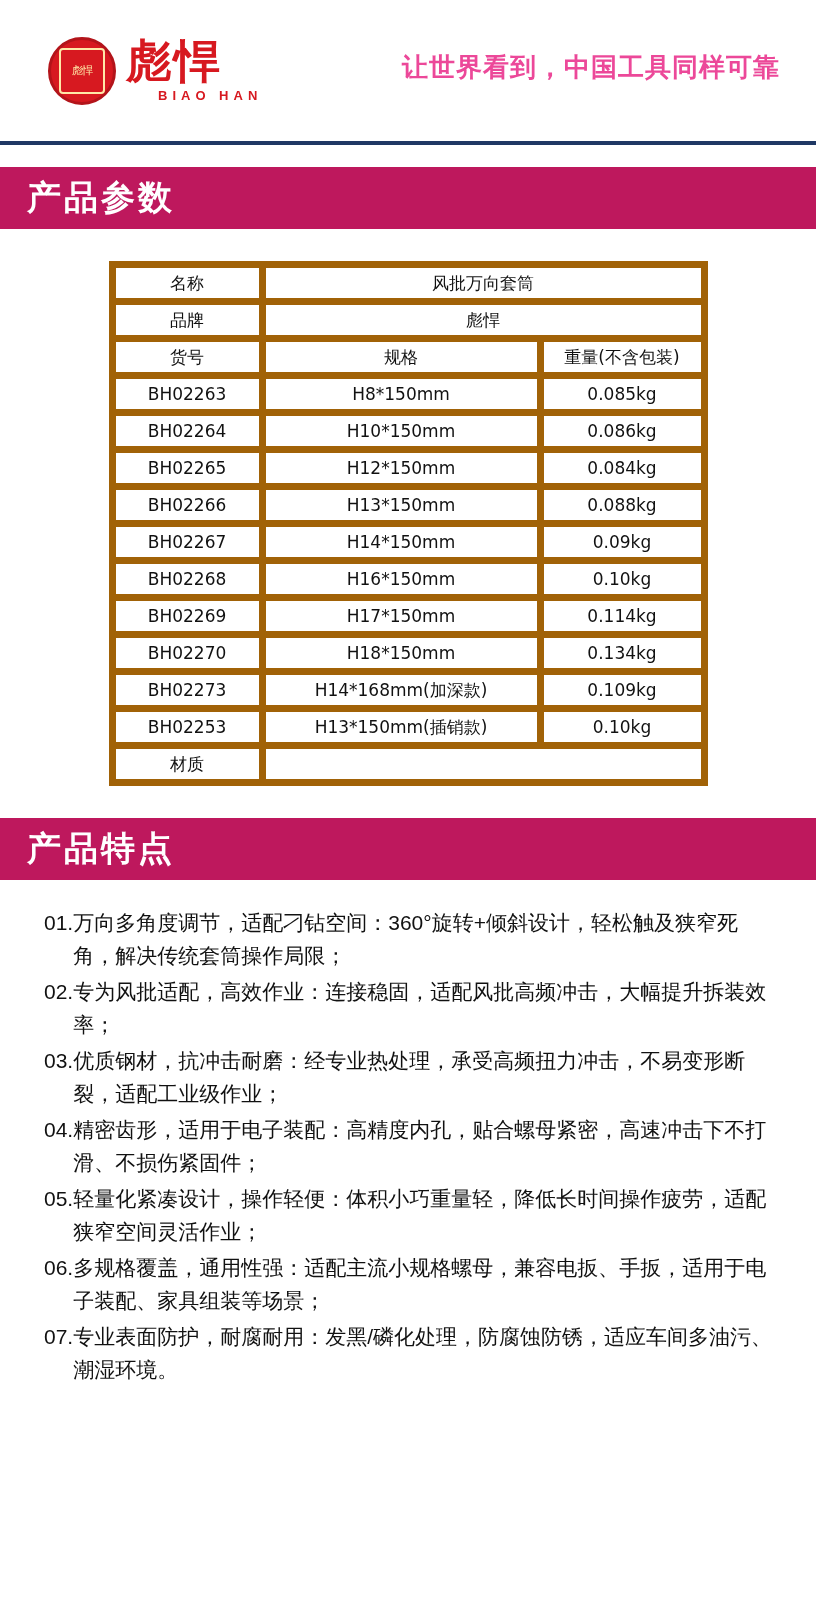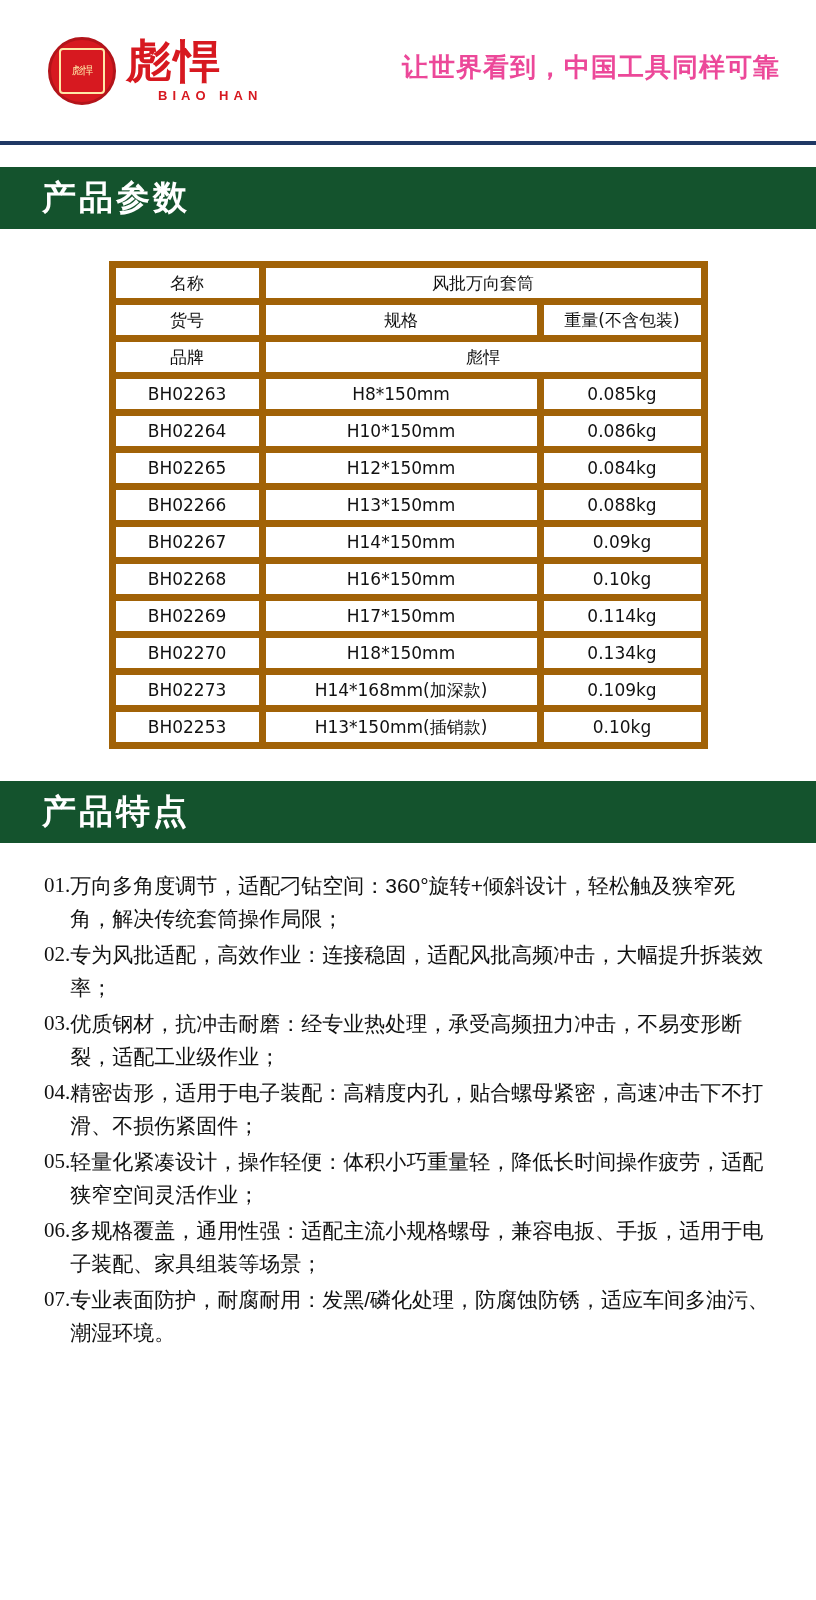--- a/index.html
+++ b/index.html
@@ -77,25 +77,25 @@
     font-size: 26px;
     font-weight: bold;
     color: #ec4899;
     letter-spacing: 1px;
     padding-bottom: 6px;
     font-family: "DejaVu Sans", sans-serif;
   }
 
   
   .section-bar {
-    background: #14532d;
+    background: #be185d;
     height: 62px;
     display: flex;
     align-items: center;
-    padding-left: 42px;
+    padding-left: 27px;
   }
   .section-bar .title {
     color: #ffffff;
     font-size: 34px;
     font-weight: bold;
     letter-spacing: 3px;
     font-family: "DejaVu Sans", sans-serif;
   }
   .bar-gap-top { height: 22px; }
 
@@ -132,21 +132,21 @@
   .feature {
     display: flex;
     align-items: flex-start;
     margin-bottom: 3px;
   }
   .f-num {
     font-size: 21px;
     line-height: 33px;
     color: #111;
     flex: 0 0 auto;
-    font-family: Liberation Serif, serif;
+    font-family: Liberation Sans, sans-serif;
     text-align: right;
   }
   .f-text {
     font-size: 21px;
     line-height: 33px;
     color: #111;
     font-family: Liberation Sans, sans-serif;
     text-indent: 0;
   }
 </style>
@@ -177,28 +177,28 @@
         <col class="c1">
         <col class="c2">
         <col class="c3">
       </colgroup>
     <tbody>
       <tr>
         <td>名称</td>
         <td colspan="2">风批万向套筒</td>
       </tr>
       <tr>
+        <td>品牌</td>
+        <td colspan="2">彪悍</td>
+      </tr>
+      <tr>
         <td>货号</td>
         <td>规格</td>
         <td>重量(不含包装)</td>
       </tr>
-      <tr>
-        <td>品牌</td>
-        <td colspan="2">彪悍</td>
-      </tr>
 
       <tr>
         <td>BH02263</td>
         <td>H8*150mm</td>
         <td>0.085kg</td>
       </tr>
       <tr>
         <td>BH02264</td>
         <td>H10*150mm</td>
         <td>0.086kg</td>
@@ -237,20 +237,24 @@
         <td>BH02273</td>
         <td>H14*168mm(加深款)</td>
         <td>0.109kg</td>
       </tr>
       <tr>
         <td>BH02253</td>
         <td>H13*150mm(插销款)</td>
         <td>0.10kg</td>
       </tr>
 
+      <tr>
+        <td>材质</td>
+        <td colspan="2" class="cell-blank"></td>
+      </tr>
     </tbody>
   </table>
 </div>
 
 <div style="height:32px"></div>
 <div class="section-bar">
   <span class="title">产品特点</span>
 </div>
 
 <div class="features">

